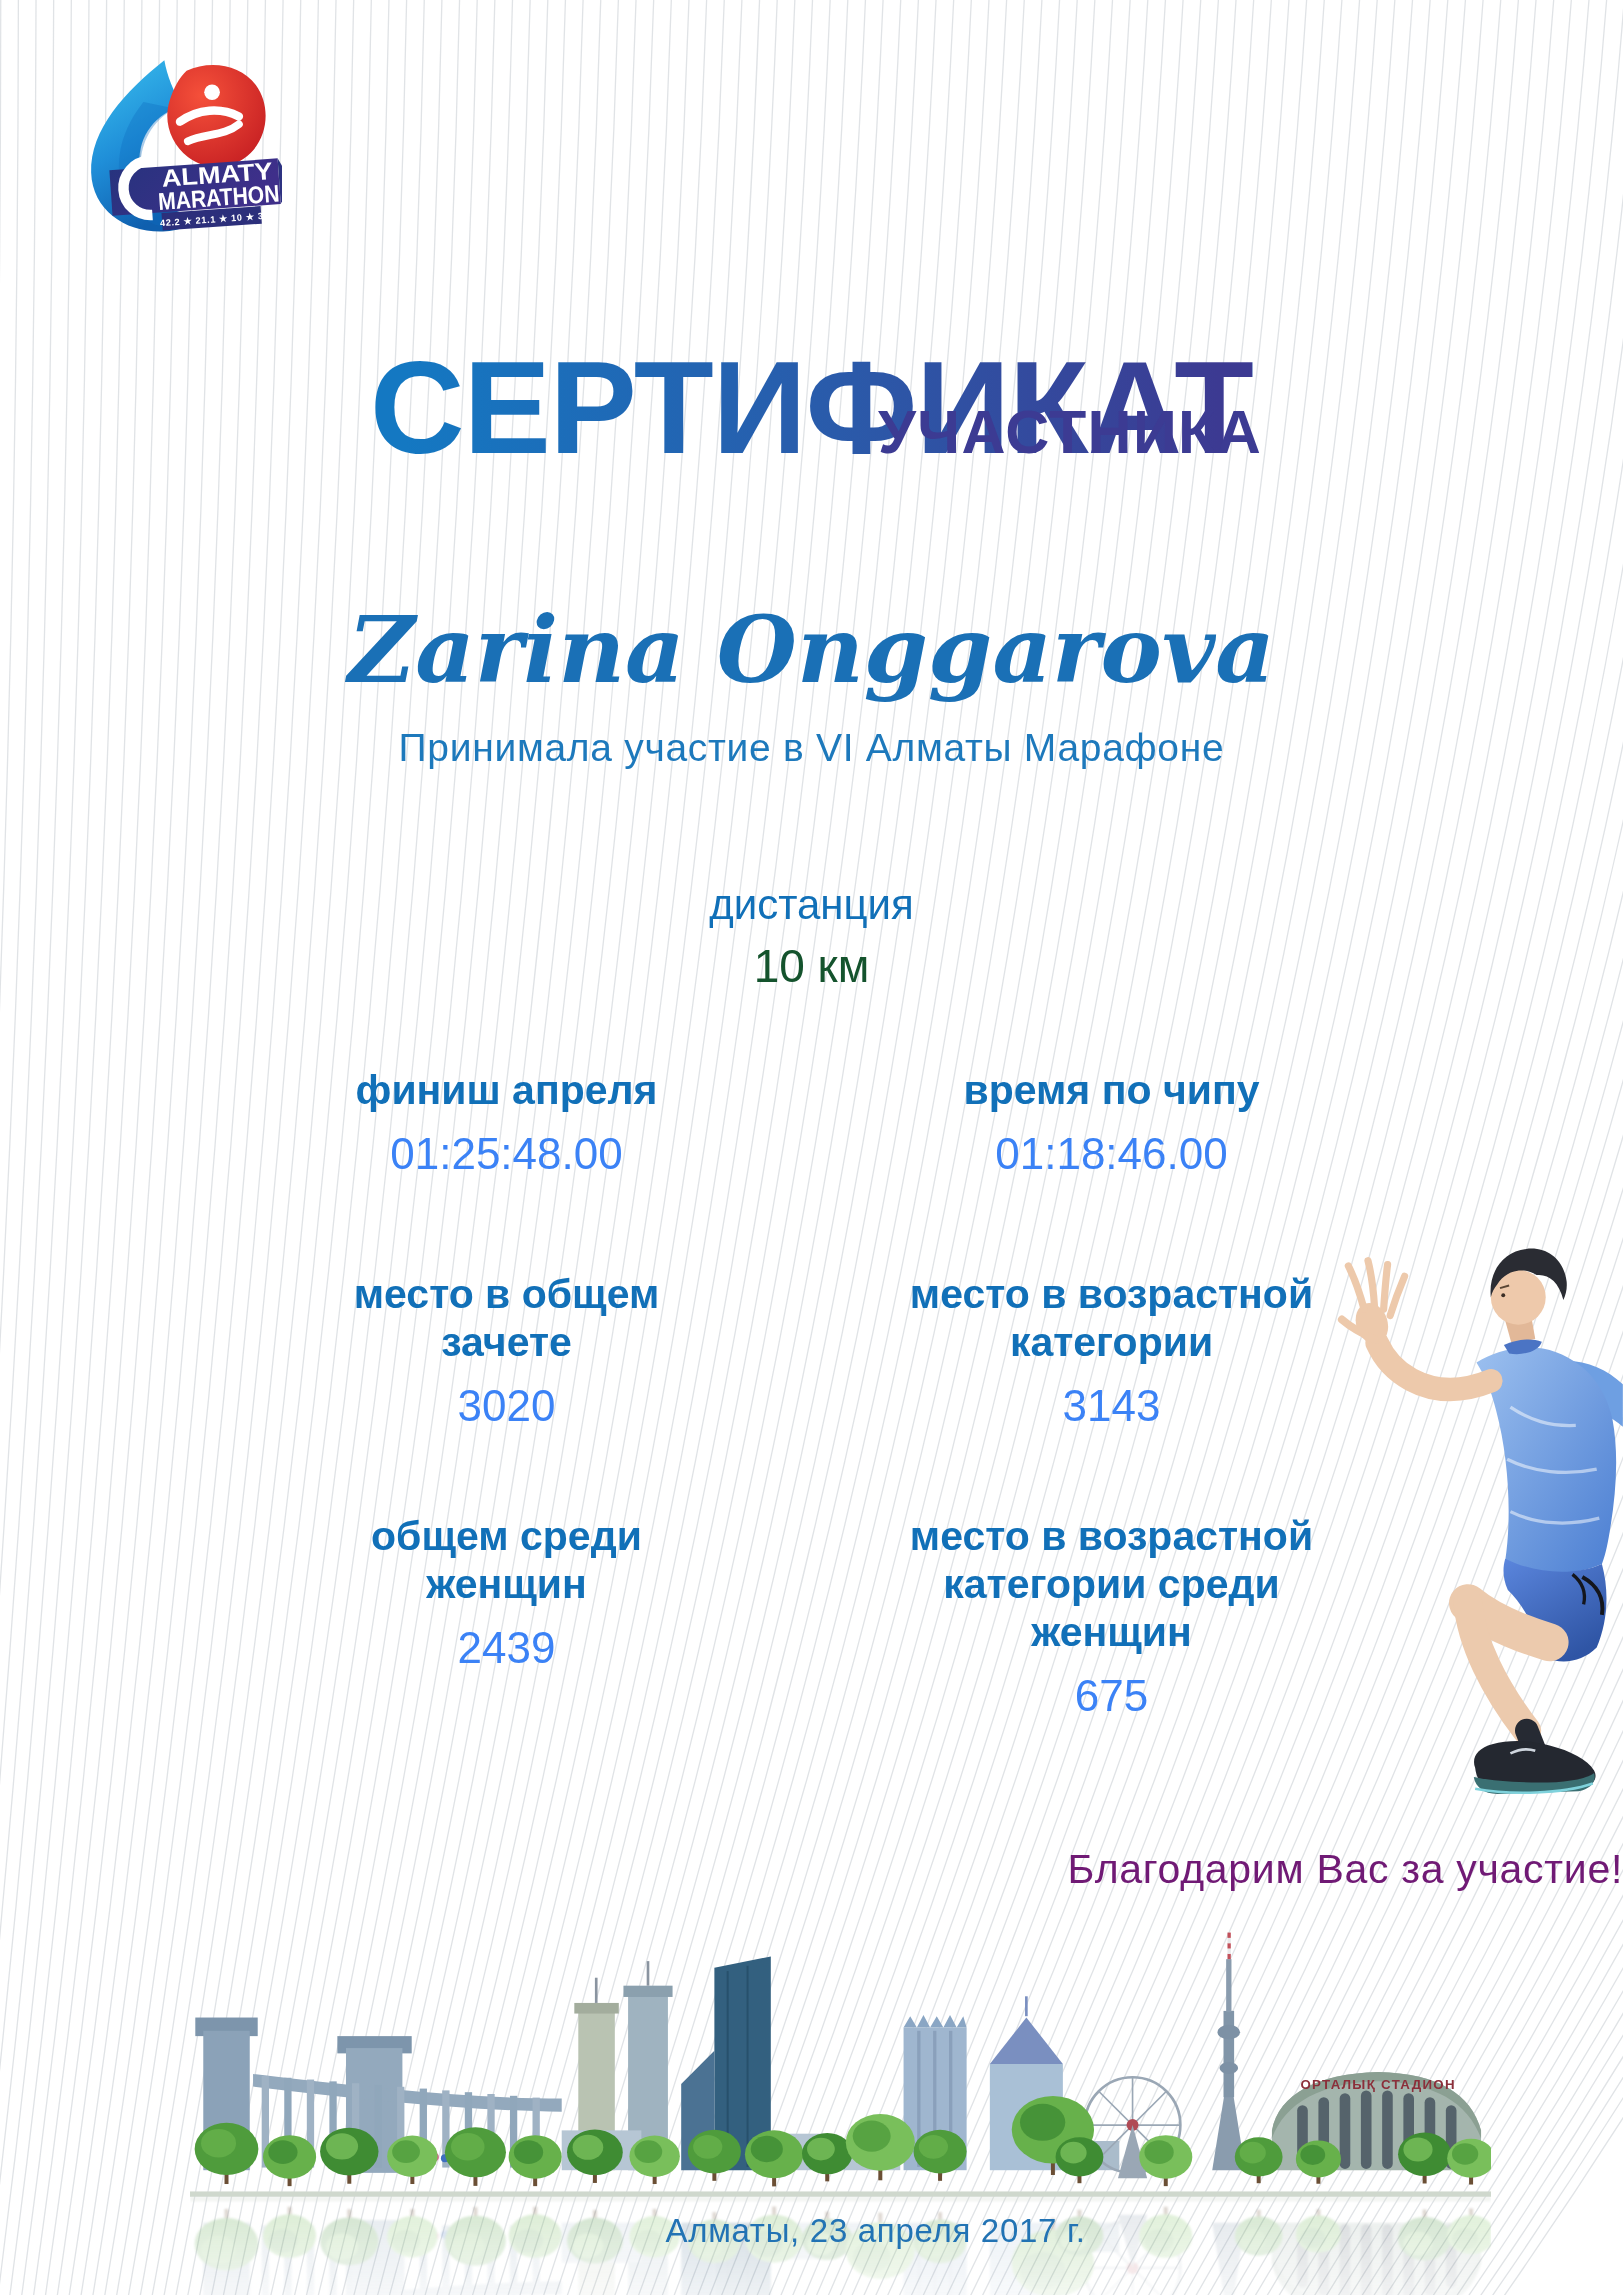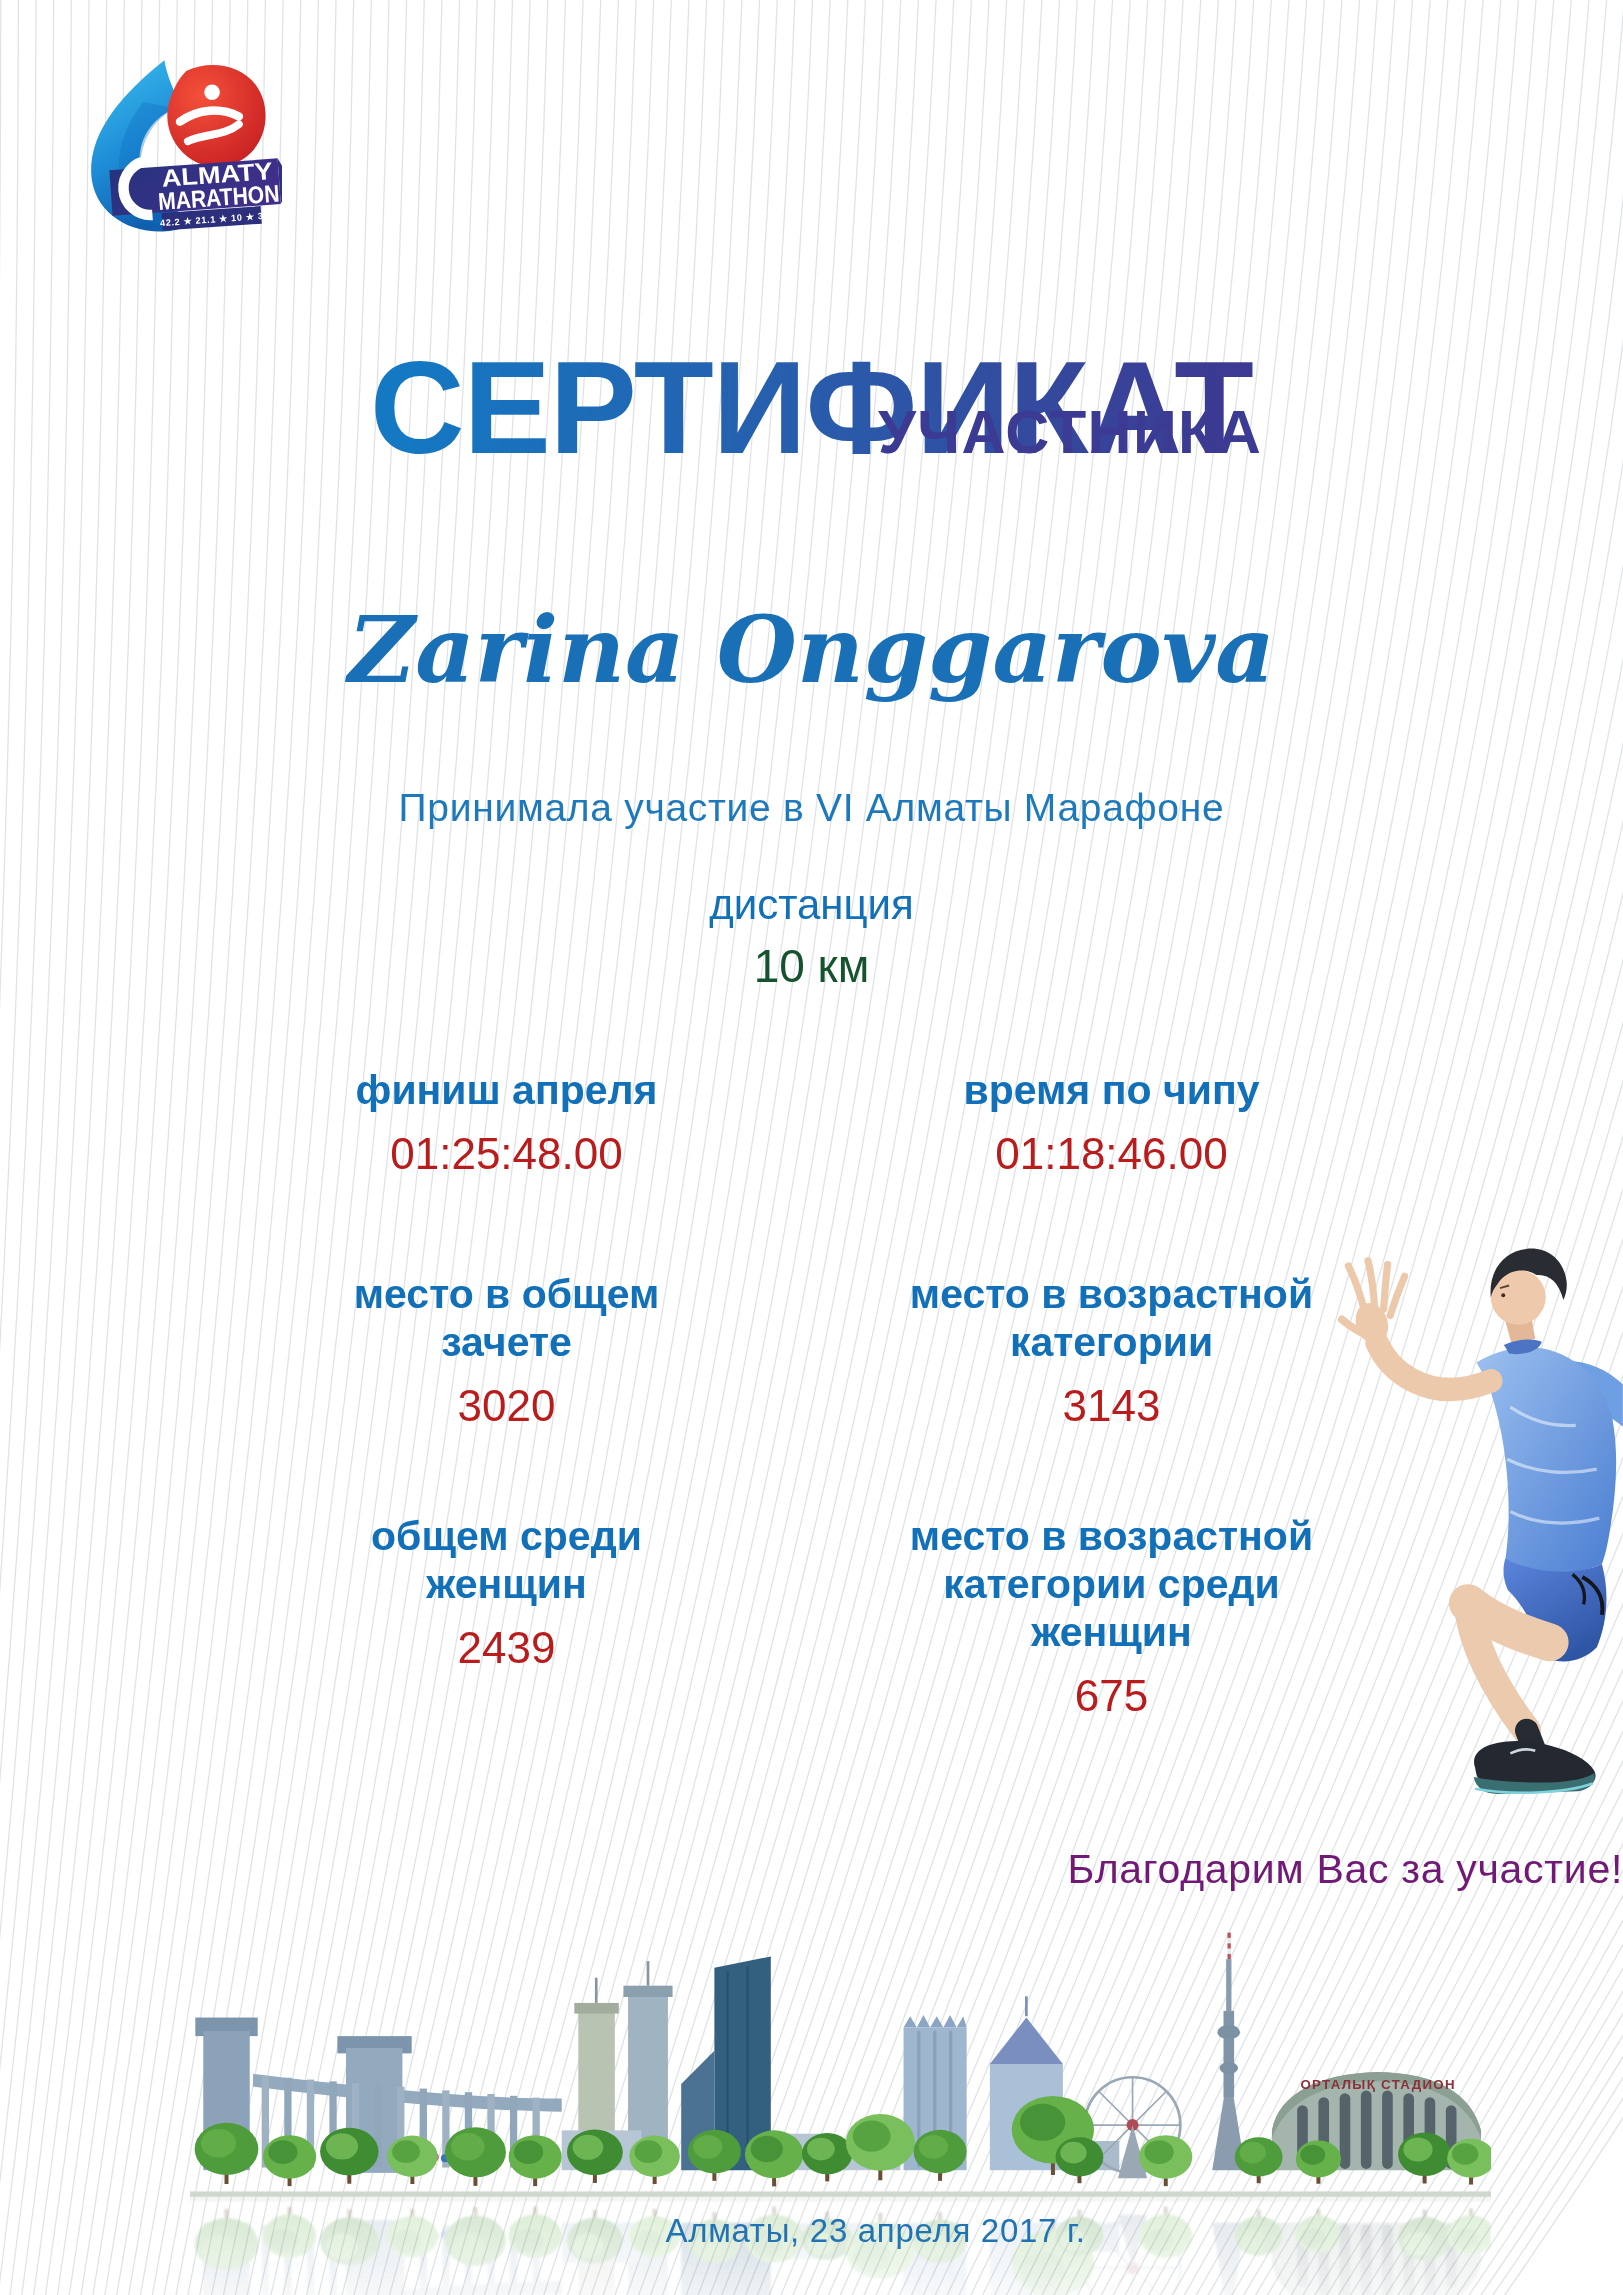--- a/index.html
+++ b/index.html
@@ -9,29 +9,29 @@
   .logo{position:absolute;left:65px;top:56px;width:217px;height:181px;margin:0;z-index:3;}
   .title{position:absolute;top:254px;left:50%;transform:translateX(-50%);z-index:2;
          font-size:131px;font-weight:700;letter-spacing:-1.3px;line-height:1;white-space:nowrap;
          background:linear-gradient(90deg,#1478c2 4%,#2b59a9 55%,#3c3a92 96%);
          -webkit-background-clip:text;background-clip:text;color:transparent;}
   .subtitle{position:absolute;top:402px;right:361px;z-index:2;
          font-size:61px;font-weight:700;letter-spacing:1.3px;color:#3c3b93;line-height:1;}
   .participant-name{position:absolute;top:600px;left:0;right:0;text-align:center;z-index:2;
          font-family:"DejaVu Serif",serif;font-style:italic;font-weight:700;
          font-size:92px;color:#1a70b6;line-height:1.1;}
-  .participation-line{position:absolute;top:788px;left:0;right:0;text-align:center;z-index:2;
+  .participation-line{position:absolute;top:728px;left:0;right:0;text-align:center;z-index:2;
          font-size:39px;color:#1d79bc;letter-spacing:0.7px;line-height:1;}
   .distance-label{position:absolute;top:884px;left:0;right:0;text-align:center;z-index:2;
          font-size:42px;font-weight:400;color:#1170b8;line-height:1;}
   .distance-value{position:absolute;top:943px;left:0;right:0;text-align:center;z-index:2;
          font-size:46px;color:#14532d;line-height:1;}
   .stat{position:absolute;width:497px;text-align:center;z-index:2;}
   .stat-label{font-size:41px;font-weight:700;color:#1170b8;line-height:1.17;white-space:pre-line;}
-  .stat-value{margin-top:17px;font-size:44px;color:#b91c1c;line-height:1;}
+  .stat-value{margin-top:17px;font-size:44px;color:#3b82f6;line-height:1;}
   .stat:nth-of-type(1){left:258px;top:1067px;}
   .stat:nth-of-type(2){left:863px;top:1067px;}
   .stat:nth-of-type(3){left:258px;top:1271px;}
   .stat:nth-of-type(4){left:863px;top:1271px;}
   .stat:nth-of-type(5){left:258px;top:1513px;}
   .stat:nth-of-type(6){left:863px;top:1513px;}
   .thanks{position:absolute;top:1849px;left:0;right:0;text-align:right;z-index:2;
          font-size:41px;color:#701a75;letter-spacing:0.7px;line-height:1;}
   .runner{position:absolute;right:0;top:1211px;width:348px;height:596px;margin:0;z-index:1;}
   .skyline{position:absolute;left:190px;top:1931px;width:1301px;height:266px;margin:0;z-index:1;}

